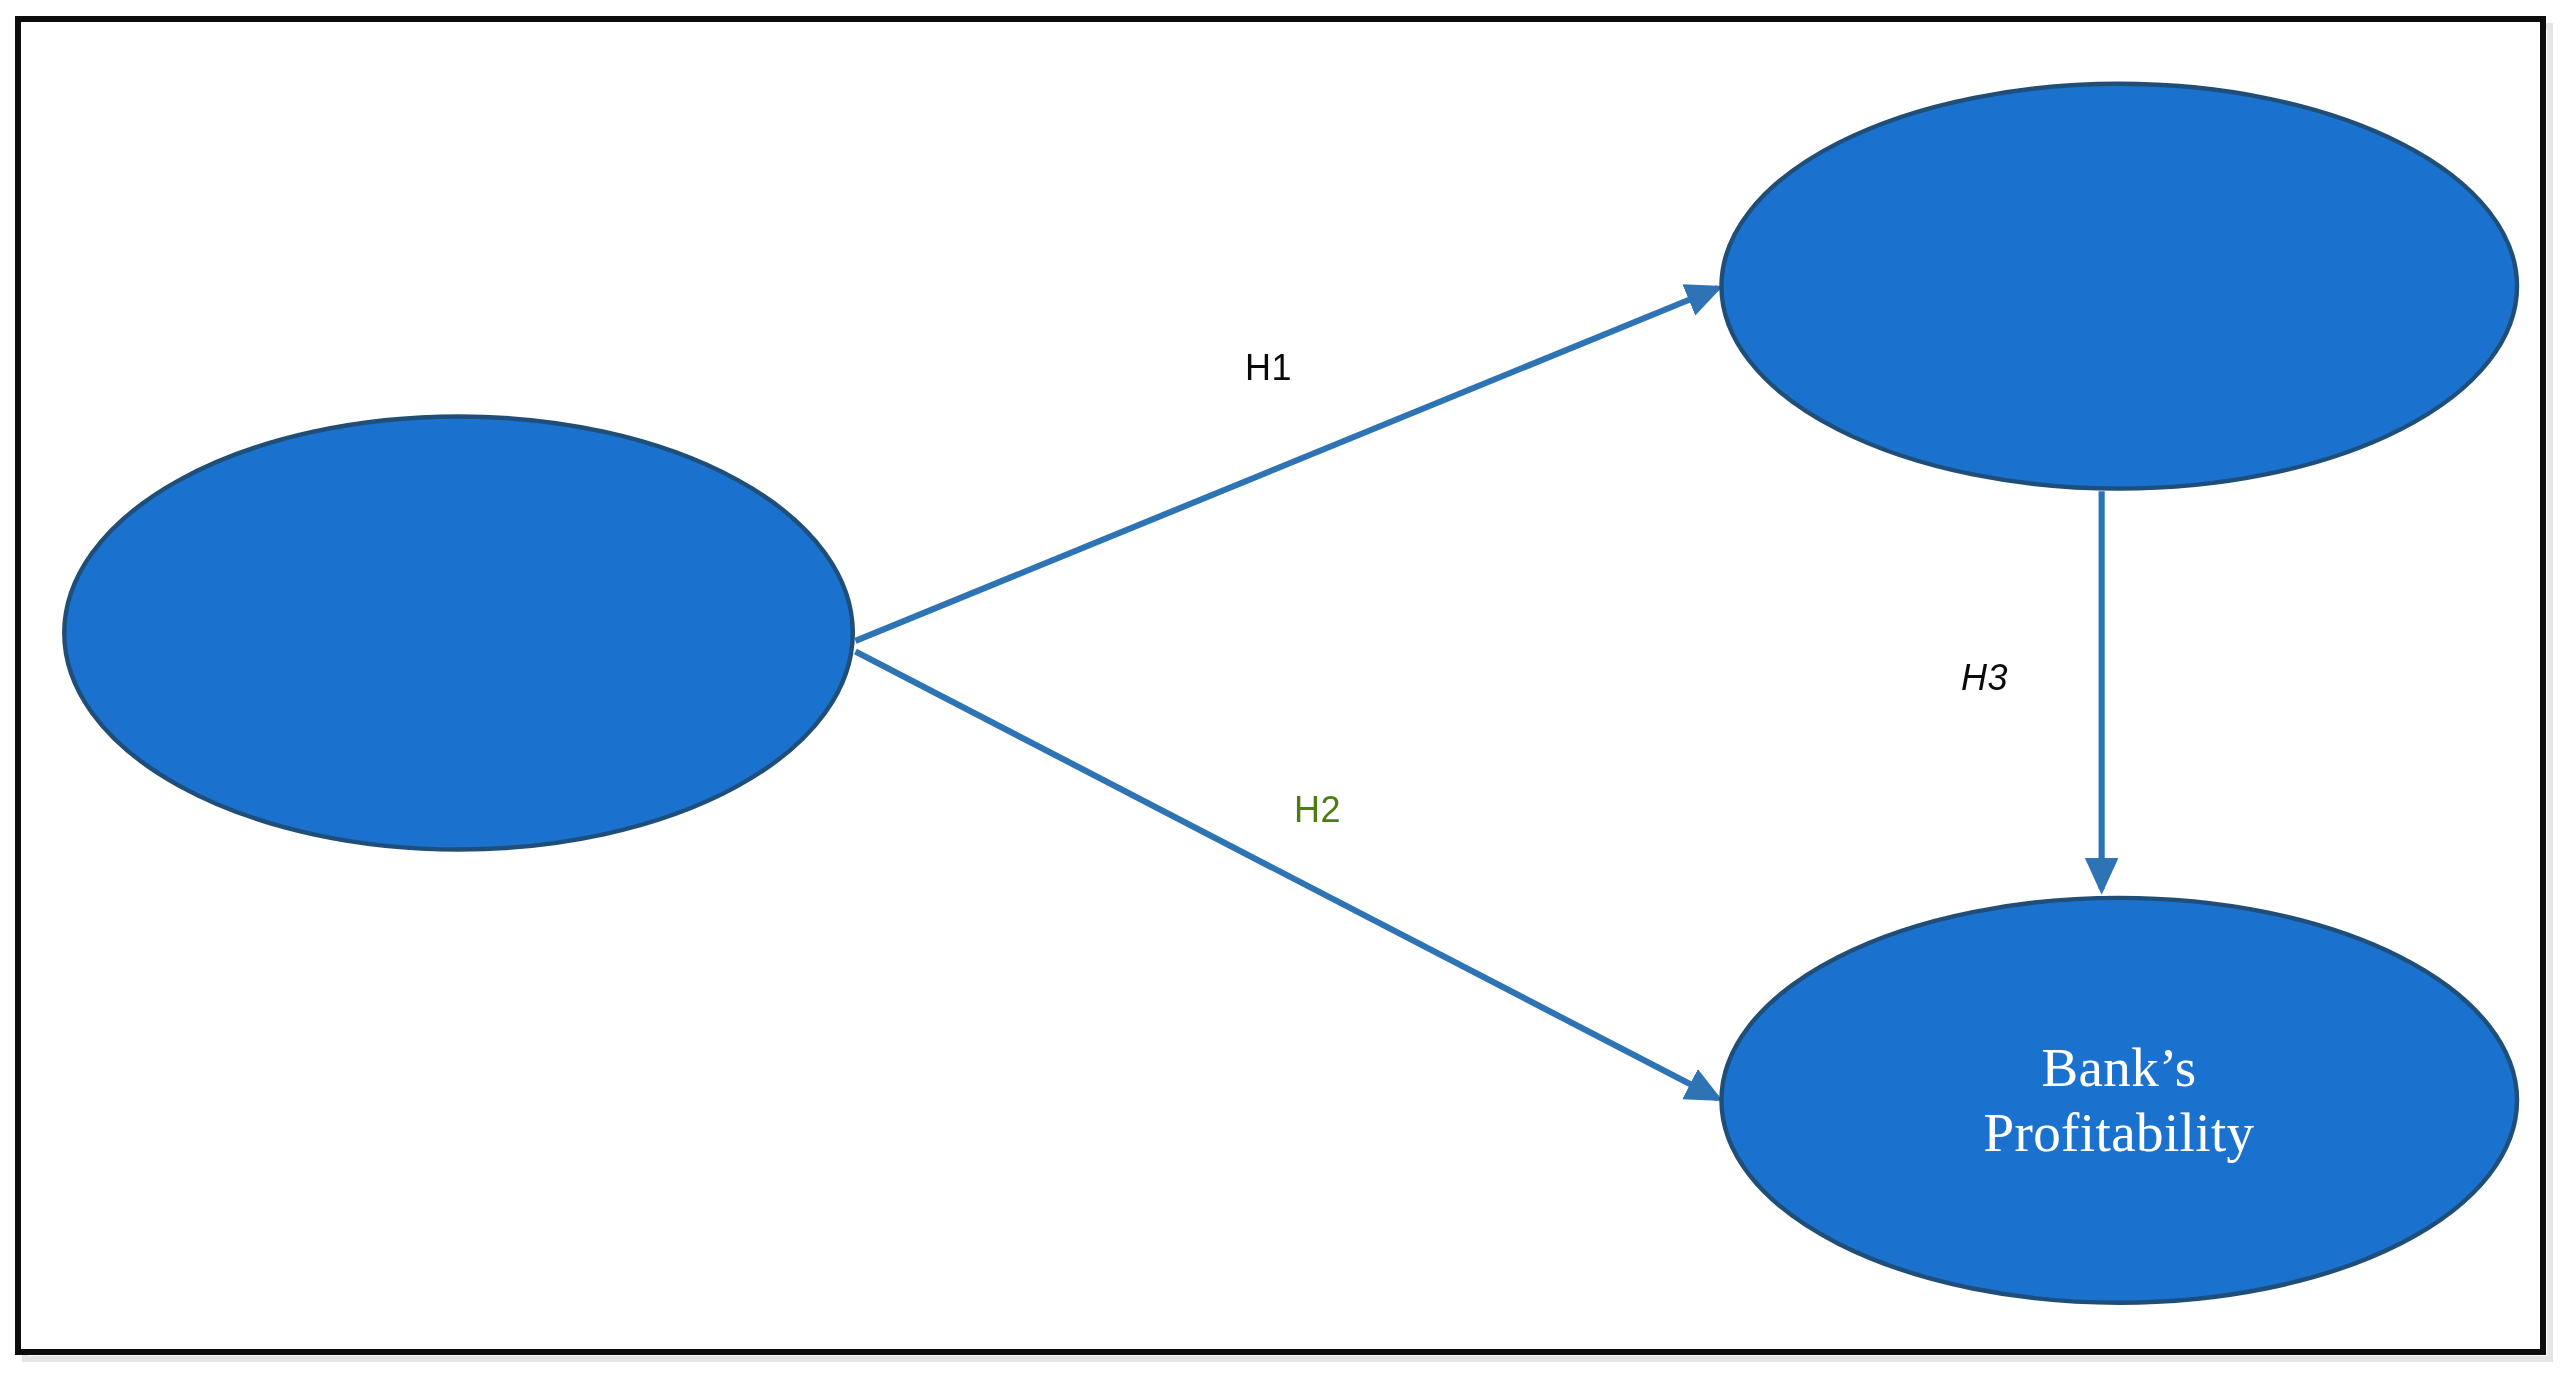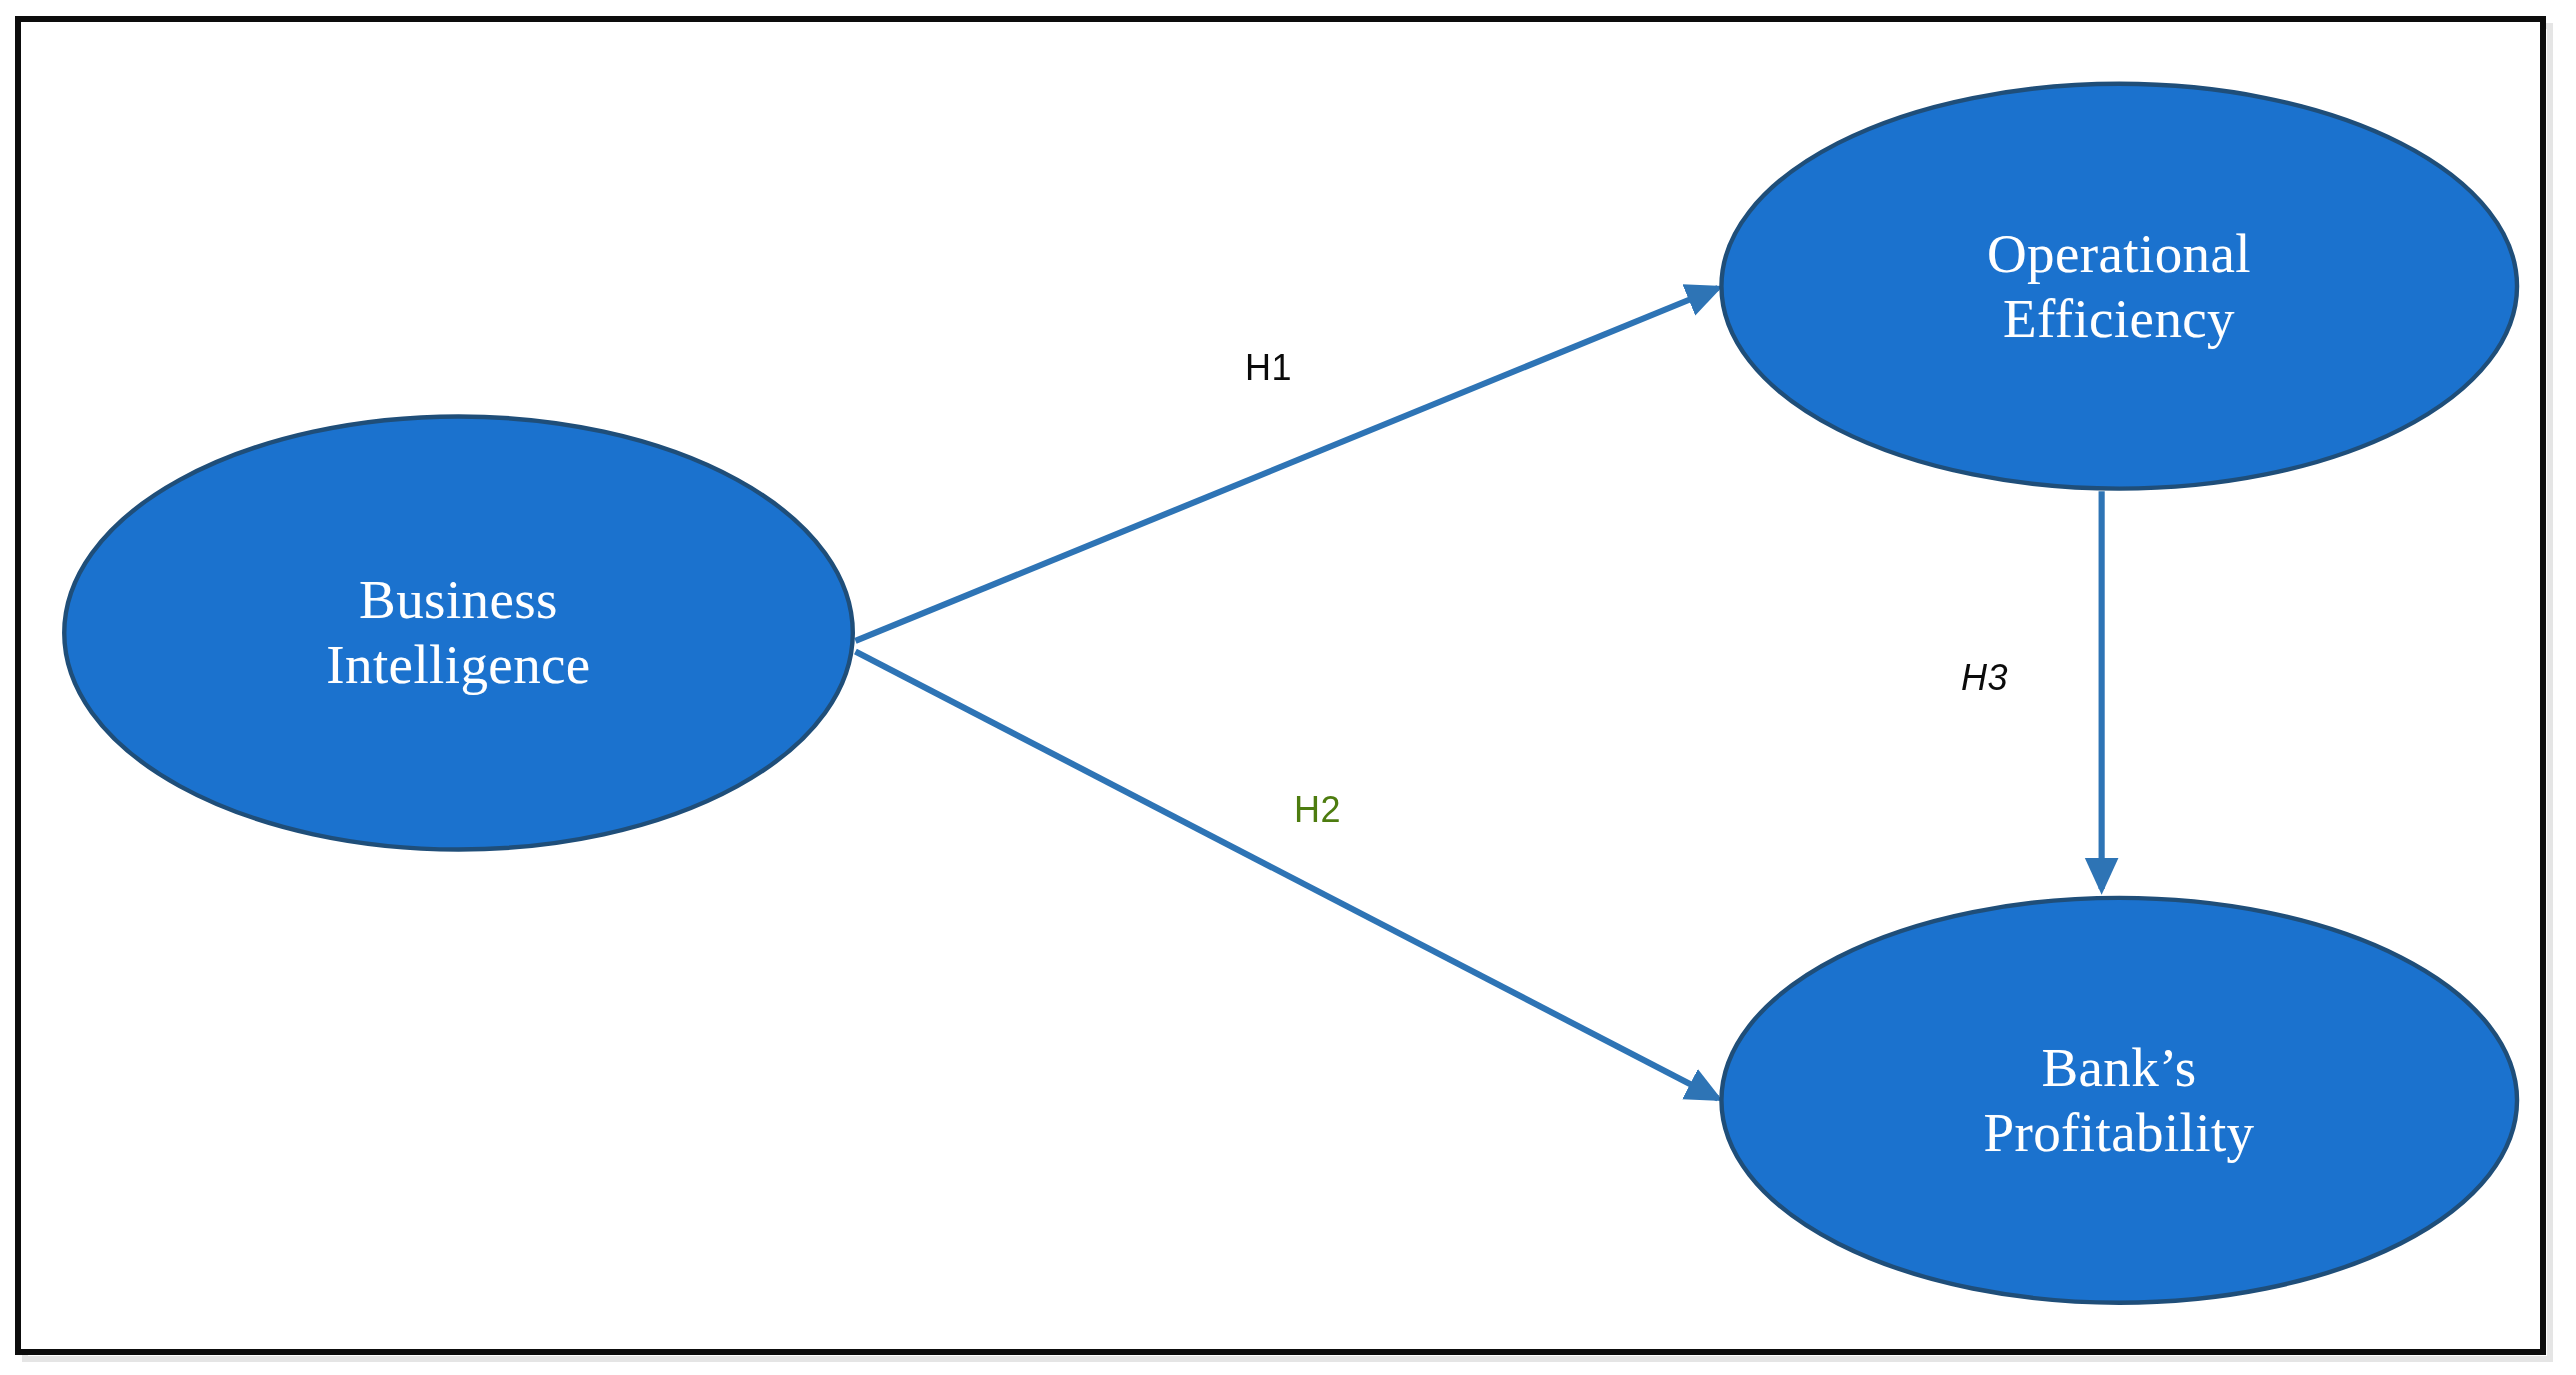--- a/index.html
+++ b/index.html
@@ -91,25 +91,21 @@
       <line id="edge-h3-line" stroke="#2E74B5" stroke-width="7" marker-end="url(#arrowhead)" x1="2388" y1="558" x2="2388" y2="1010"></line>
     </g>
 
     <g id="nodes-group">
       <ellipse id="node-business-intelligence-shape" fill="#1B72CE" stroke="#1F4E79" stroke-width="5" cx="521" cy="719" rx="448" ry="246"></ellipse>
       <ellipse id="node-operational-efficiency-shape" fill="#1B72CE" stroke="#1F4E79" stroke-width="5" cx="2408" cy="325" rx="452" ry="230"></ellipse>
       <ellipse id="node-banks-profitability-shape" fill="#1B72CE" stroke="#1F4E79" stroke-width="5" cx="2408" cy="1250" rx="452" ry="230"></ellipse>
     </g>
   </svg>
 
-  <div class="node-label" id="label-business-intelligence" style="left: 64px; top: 416px; width: 789px; height: 433px; display: flex; align-items: center; justify-content: center; color: rgb(255, 255, 255);">Business
-Intelligence</div>
 
-  <div class="node-label" id="label-operational-efficiency" style="left: 1721px; top: 84px; width: 796px; height: 405px; display: flex; align-items: center; justify-content: center; color: rgb(255, 255, 255);">Operational
-Efficiency</div>
 
   <div class="node-label" id="label-banks-profitability" style="left: 1721px; top: 898px; width: 796px; height: 405px; display: flex; align-items: center; justify-content: center; color: rgb(255, 255, 255);">Bank’s
 Profitability</div>
 
   <div class="edge-label" id="label-h1" style="left: 1245px; top: 350px; color: rgb(11, 11, 11);">H1</div>
   <div class="edge-label" id="label-h2" style="left: 1294px; top: 792px; color: #4d7c0f;">H2</div>
   <div class="edge-label" id="label-h3" style="left: 1961px; top: 660px; color: rgb(11, 11, 11); font-style: italic;">H3</div>
 
 </div>
 

